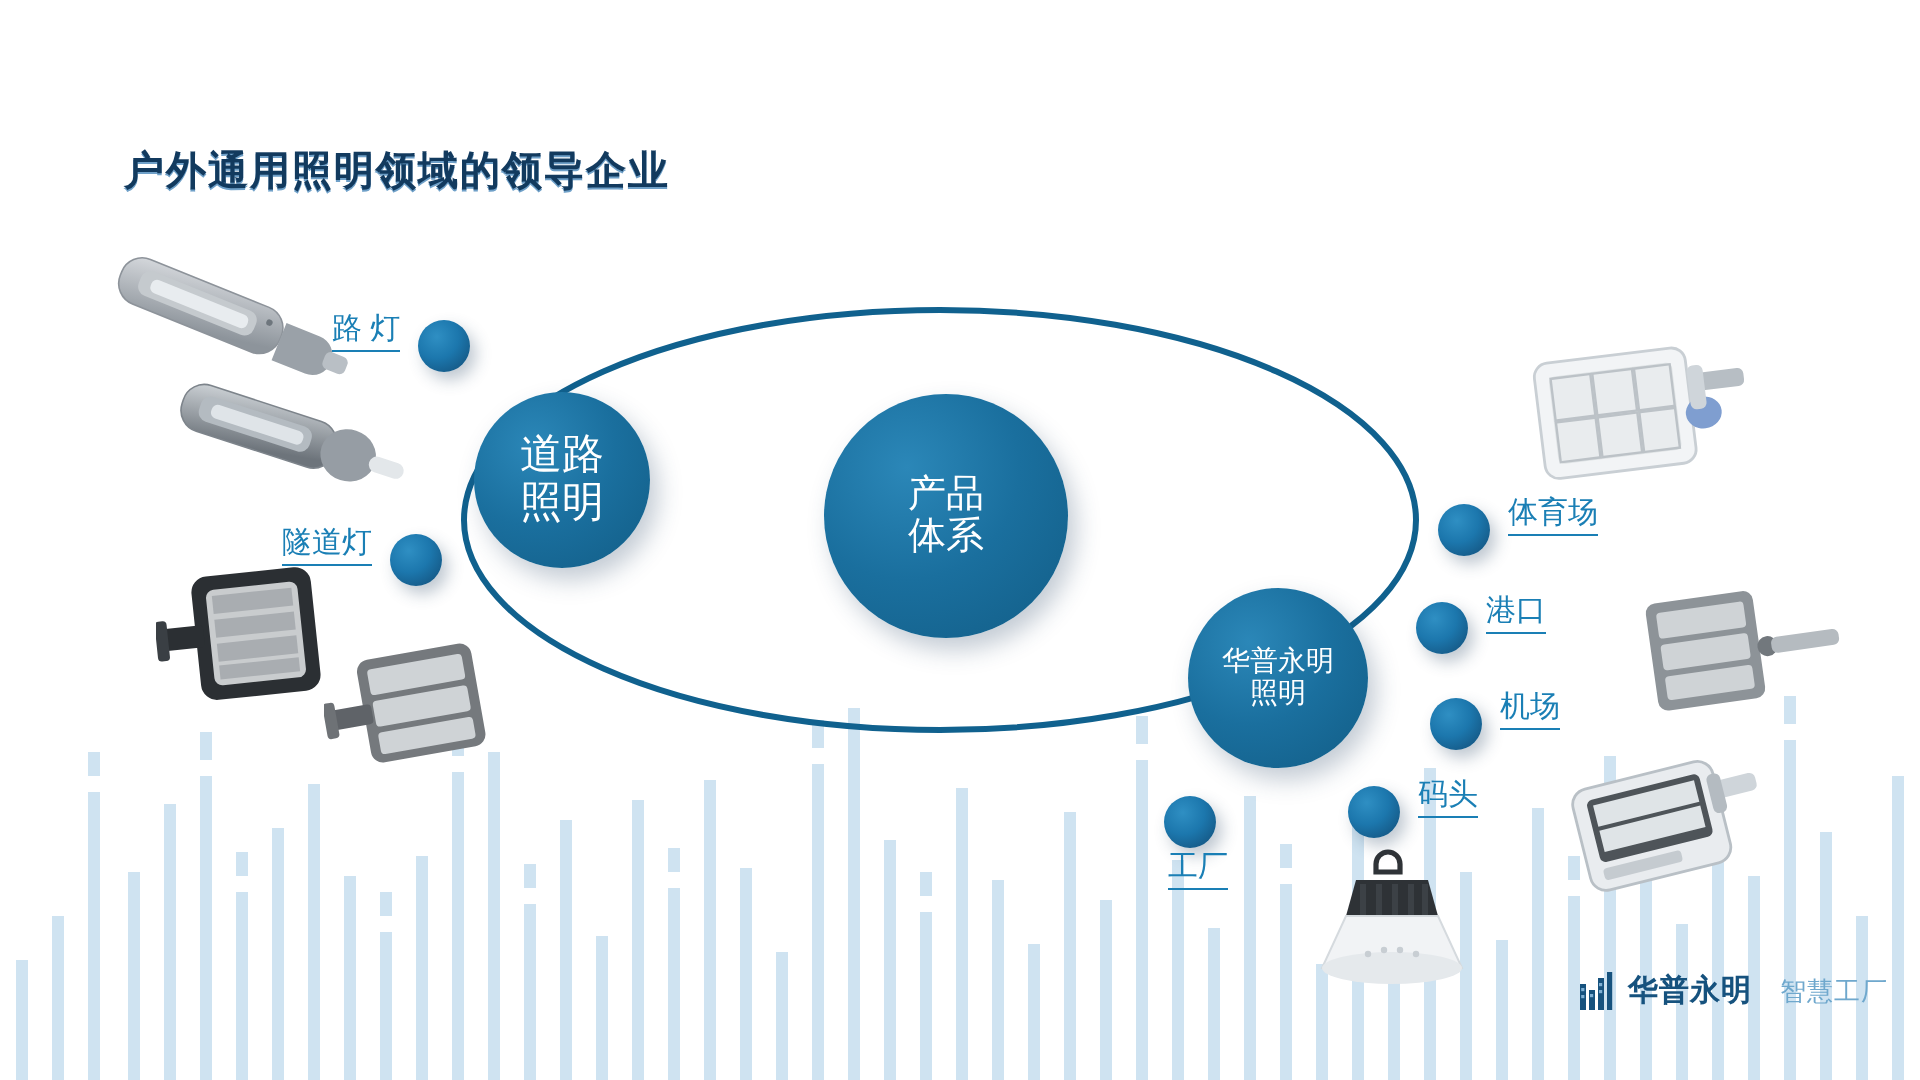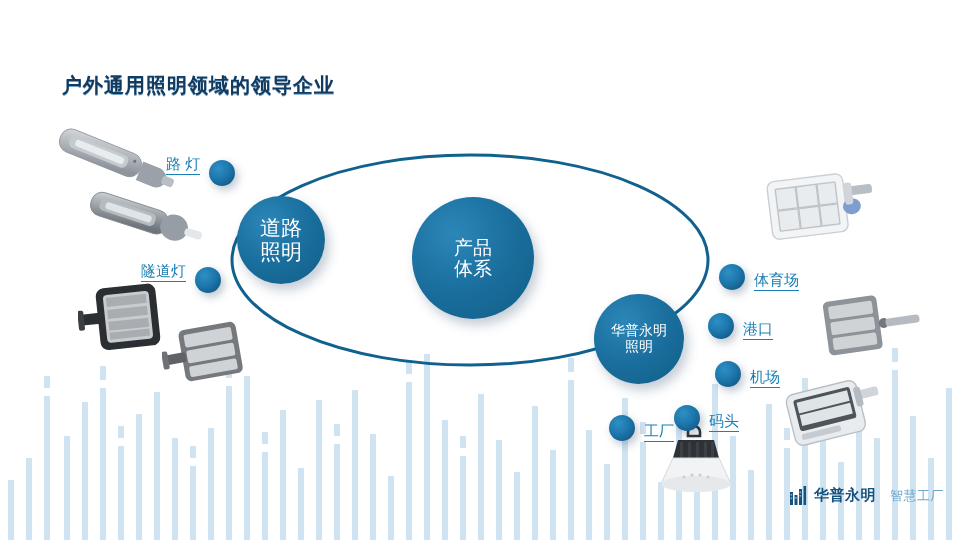--- a/index.html
+++ b/index.html
@@ -54,21 +54,21 @@
     background:radial-gradient(circle at 36% 32%,#2f8fc3 0%,#1c77ad 45%,#124b74 100%);
     box-shadow:3px 4px 8px rgba(40,70,100,.30);
   }
   .leaf-label{
     font-size:15px;color:#1a7fb5;white-space:nowrap;
     padding-bottom:17px;
   }
   .leaf-label u{text-decoration:none;border-bottom:1.6px solid #1a7fb5;padding-bottom:2px;}
   .leaf.rtl{flex-direction:row-reverse;}
   .leaf.rtl .leaf-label{margin-right:9px;}
-  .leaf:not(.rtl) .leaf-label{margin-left:9px;margin-top:24px;}
+  .leaf:not(.rtl) .leaf-label{margin-left:9px;}
 
   
   .product{position:absolute;z-index:15;}
 
   
   #logo{position:absolute;left:790px;top:486px;z-index:40;display:flex;align-items:flex-end;}
   #logo-mark{margin-right:5px;}
   #logo-name{font-size:15px;font-weight:bold;color:#16527e;letter-spacing:.5px;}
   #logo-sub{font-size:13px;color:#6fa8cd;margin-left:14px;letter-spacing:.5px;}
 </style>
@@ -303,21 +303,21 @@
   <div class="leaf" style="left:715px;top:344px;">
     <span class="dot"></span>
     <span class="leaf-label"><u>机场</u></span>
   </div>
 
   <div class="leaf" style="left:674px;top:388px;">
     <span class="dot"></span>
     <span class="leaf-label"><u>码头</u></span>
   </div>
 
-  <div class="leaf" style="left:609px;top:398px;">
+  <div class="leaf" style="left:575px;top:398px;flex-direction:column;">
     <span class="dot"></span>
     <span class="leaf-label"><u>工厂</u></span>
   </div>
 
   <div class="node" id="node-road">
     <span>道路
 照明</span>
   </div>
 
   <div class="node" id="node-center">

